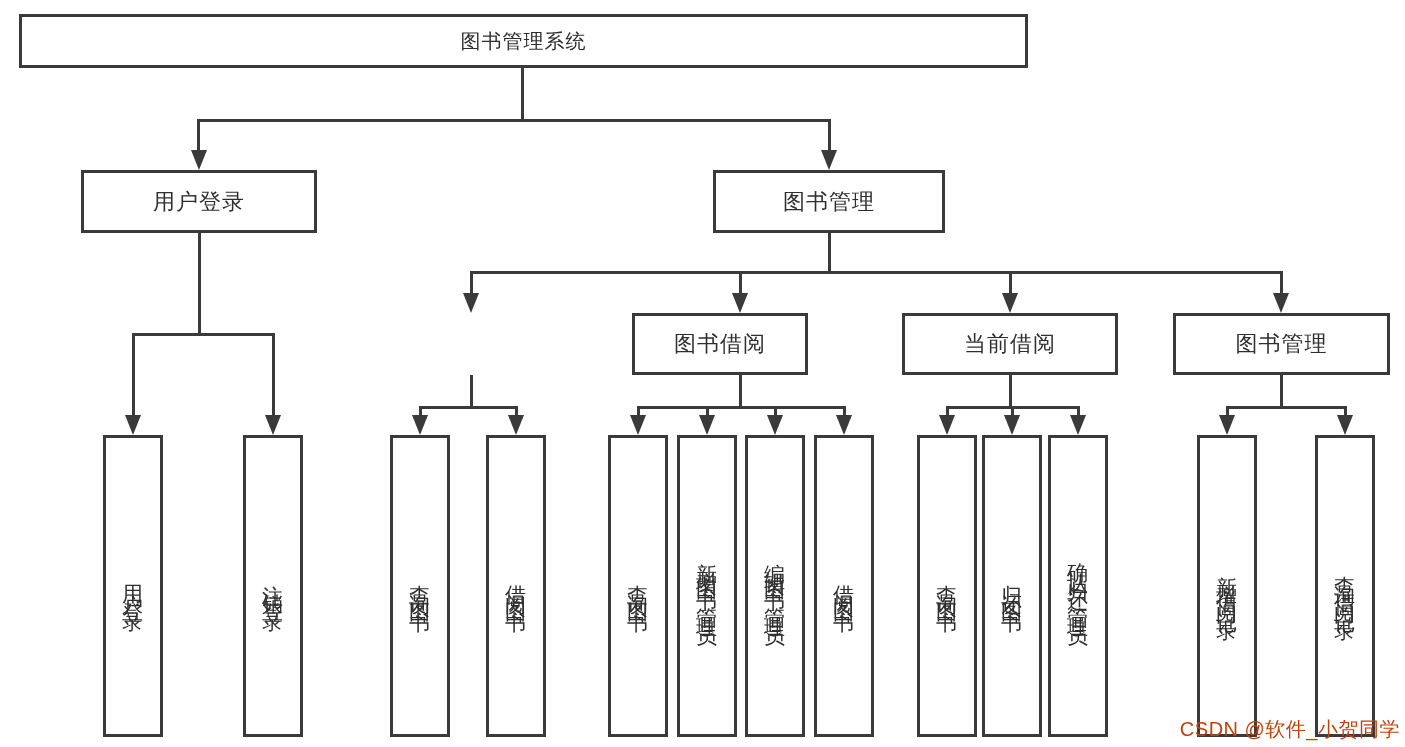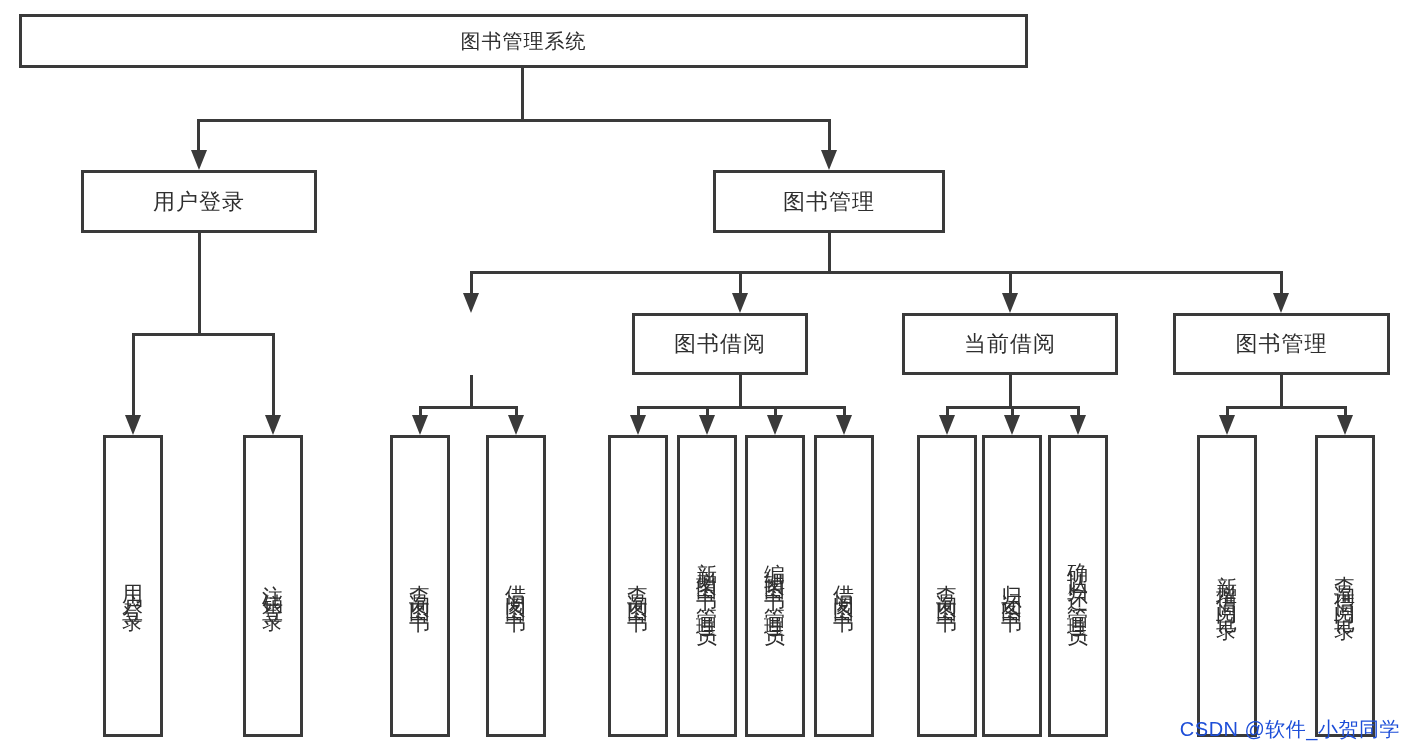--- a/index.html
+++ b/index.html
@@ -23,21 +23,21 @@
   }
   .hline{position:absolute;height:3px;background:#3a3a3a;z-index:1;}
   .vline{position:absolute;width:3px;background:#3a3a3a;z-index:1;}
   .arrow{
     position:absolute;width:0;height:0;z-index:1;
     border-left:8px solid transparent;border-right:8px solid transparent;
     border-top:20px solid #3a3a3a;
   }
   .watermark{
     position:absolute;top:716px;right:5px;z-index:5;
-    font-size:20px;color:#1d4ed8;letter-spacing:0.5px;
+    font-size:20px;color:#c2410c;letter-spacing:0.5px;
   }
 </style>
 </head>
 <body>
 
 <div id="stage">
 
   <div class="box" style="left:19px;top:14px;width:1009px;height:54px;font-size:20px;">图书管理系统</div>
 
   <div class="vline" style="left:521px;top:68px;height:53px;"></div>

